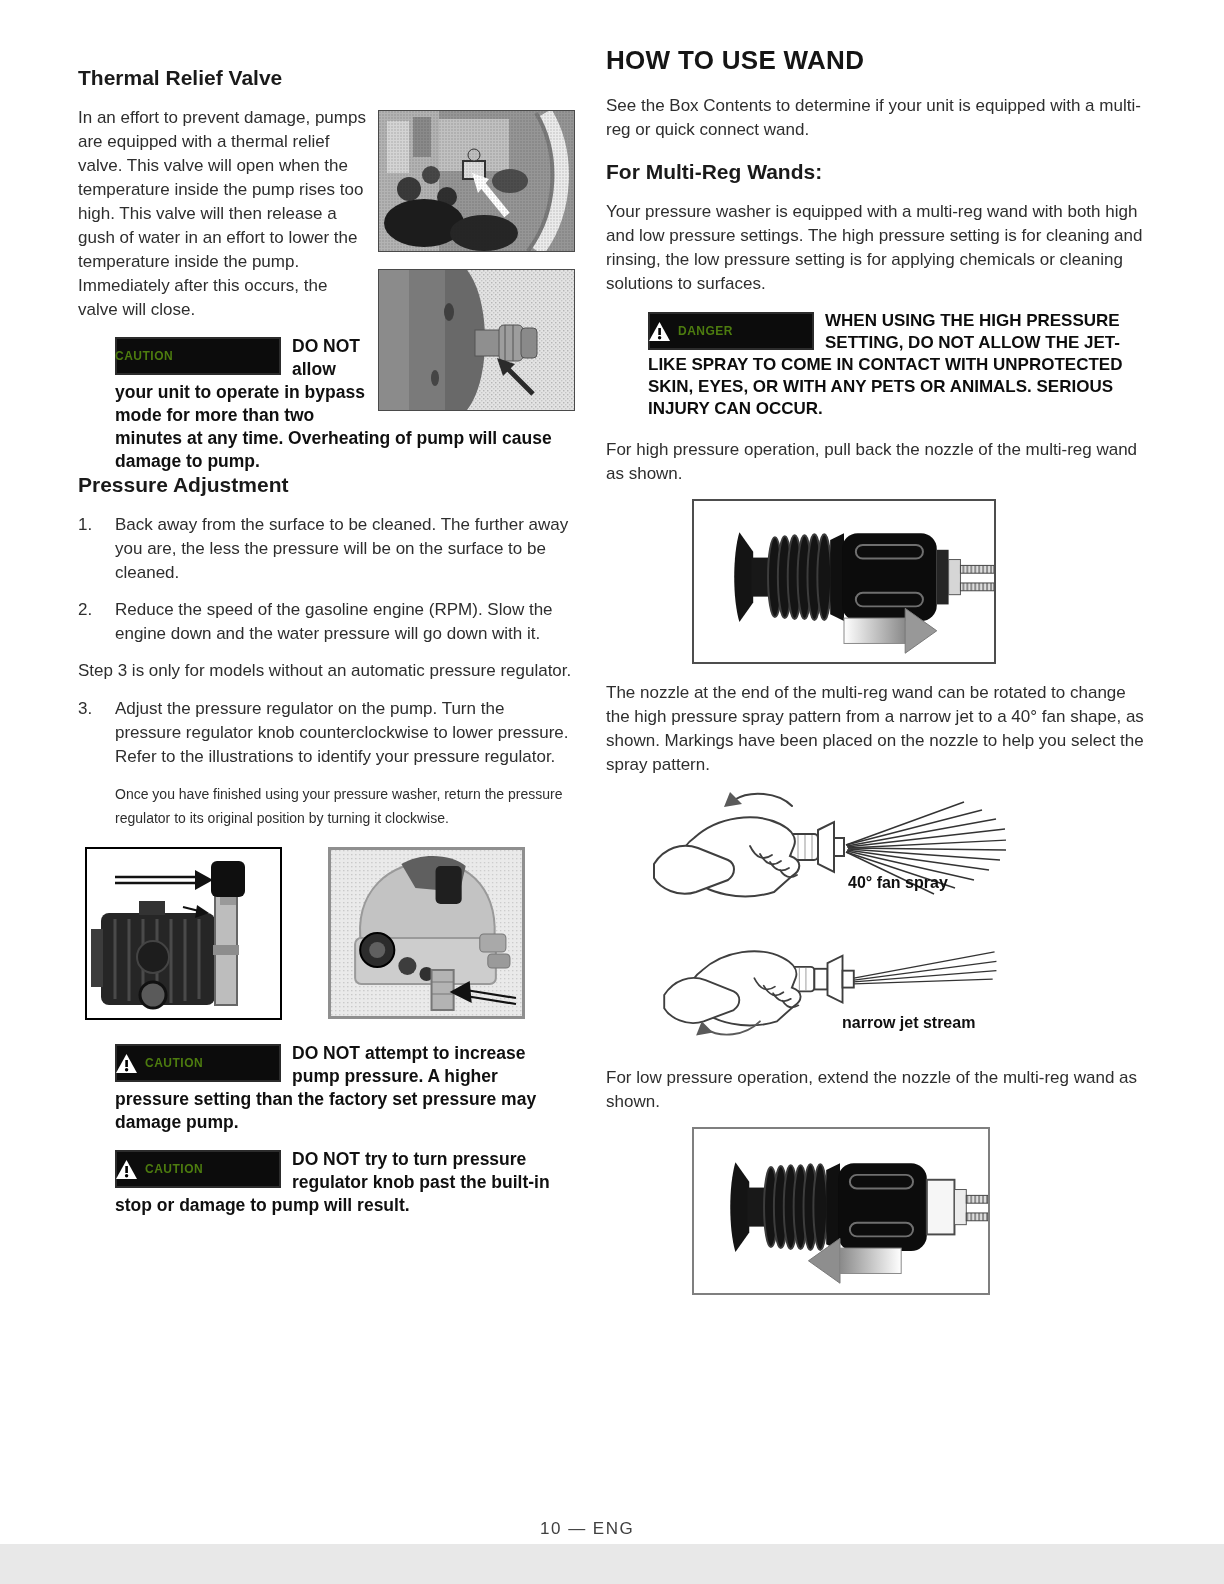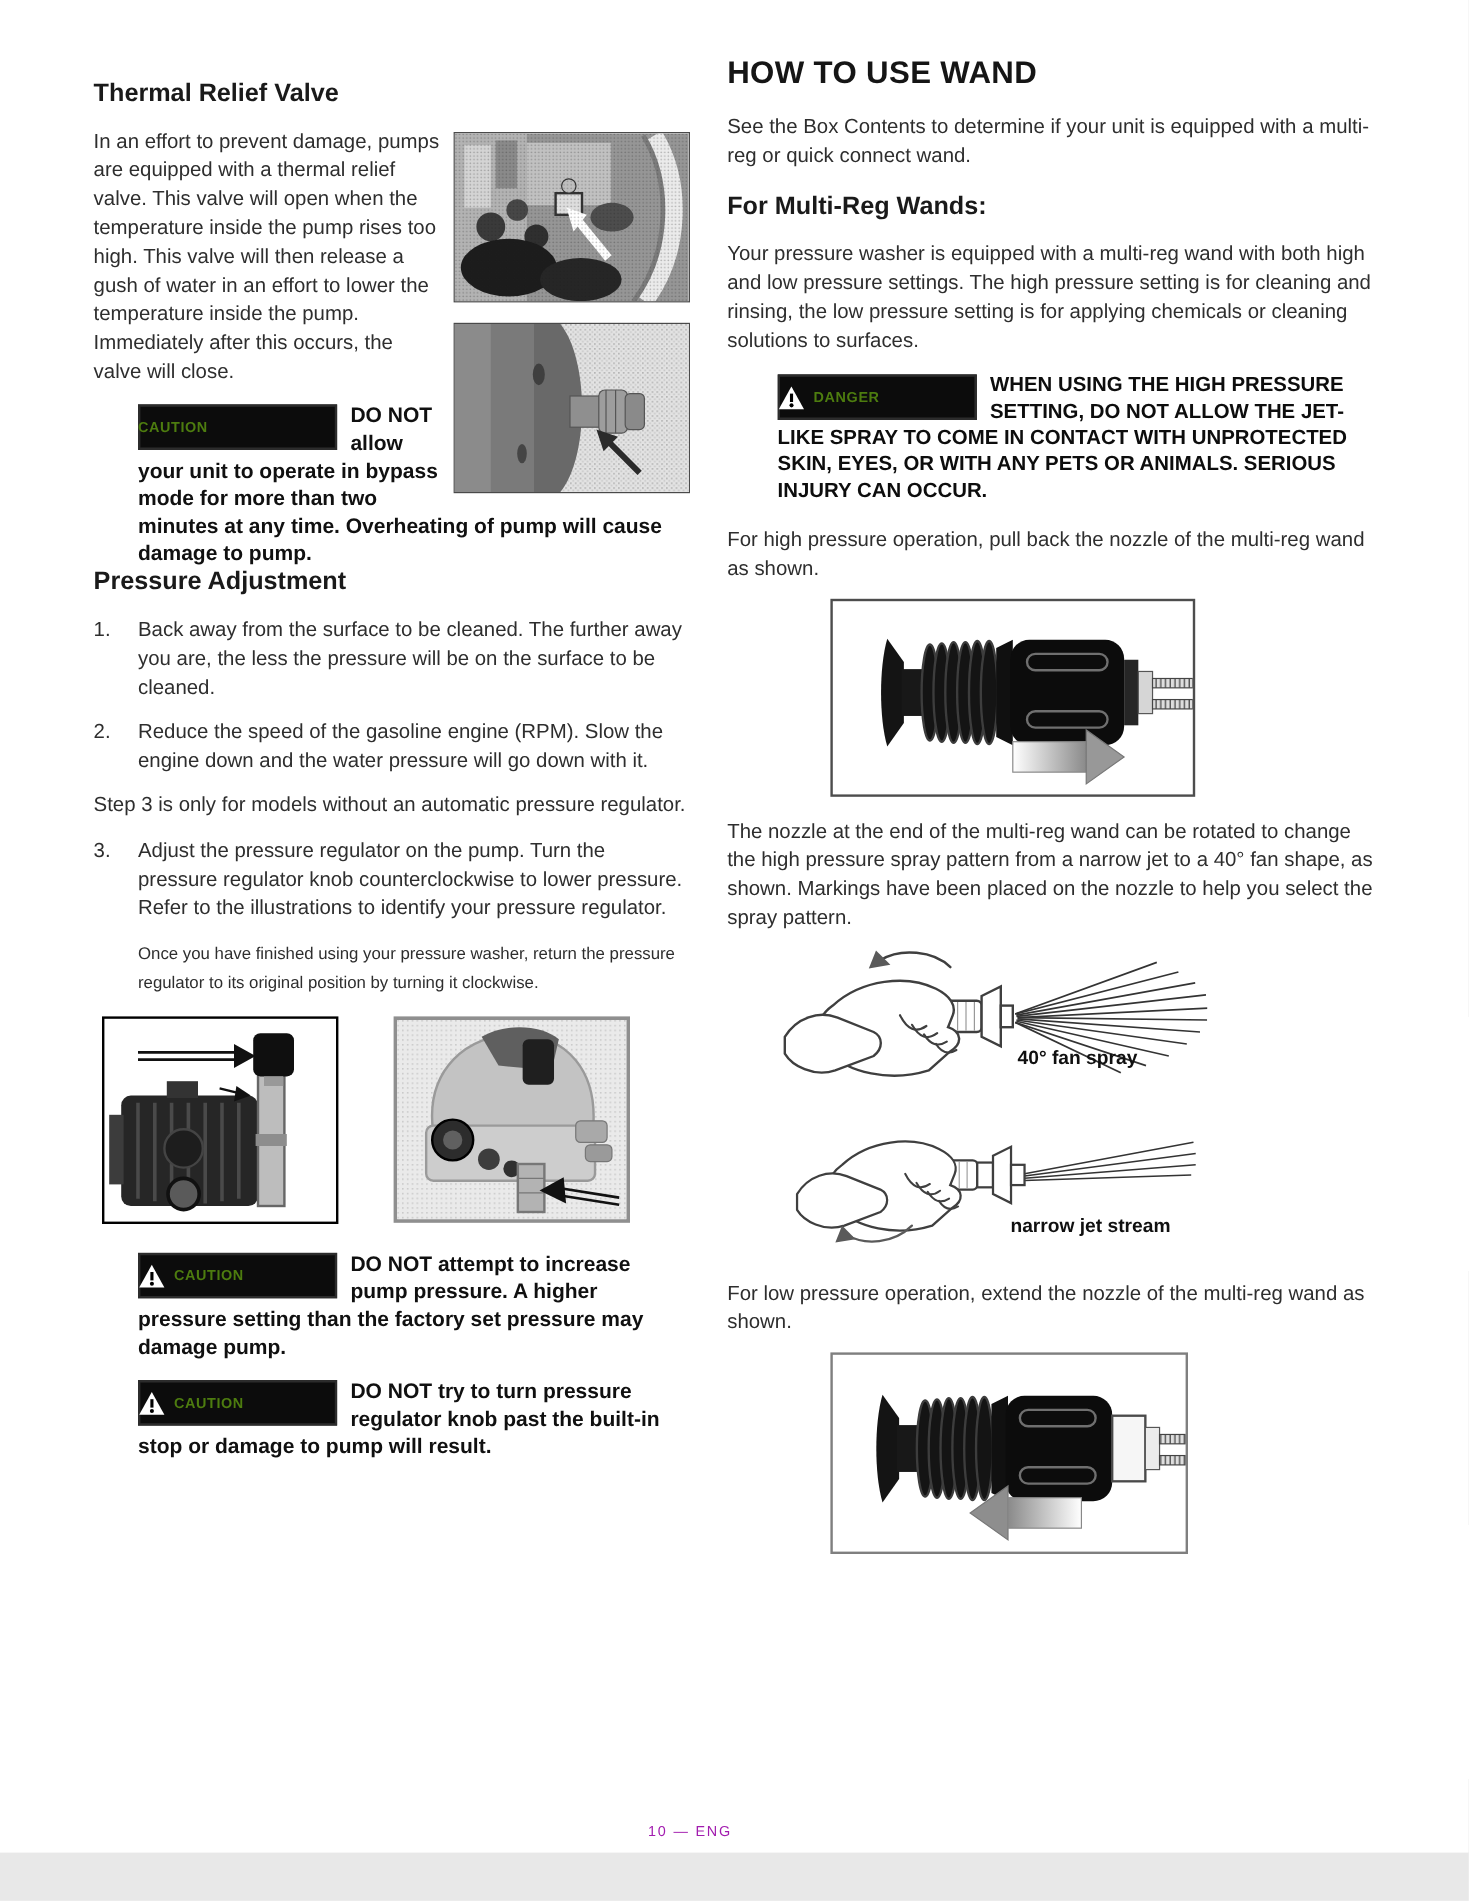--- a/index.html
+++ b/index.html
@@ -48,21 +48,21 @@
   .wand-frame{width:304px; height:165px; border:2px solid #4d4d4d; box-sizing:border-box; margin:8px 0 17px 86px; background:#fff;}
   .wand-frame.low{border-color:#7f7f7f; height:168px; width:298px; margin-bottom:0;}
   .wand-frame svg{display:block; width:100%; height:100%;}
 
   .hands-fig{position:relative; width:400px; height:122px; margin:2px 0 0 28px;}
   .hands-fig svg{display:block; width:372px; height:122px;}
   .fig-label{position:absolute; font-weight:bold; font-size:16px; color:#101010; white-space:nowrap;}
   .fan-label{left:214px; top:84px;}
   .jet-label{left:208px; top:94px;}
 
-  .footer{position:absolute; left:540px; top:1519px; font-size:12px; color:#a21caf; letter-spacing:1.5px;}
+  .footer{position:absolute; left:540px; top:1519px; font-size:17px; color:#404040; letter-spacing:1.5px;}
   .blue-line{position:absolute; left:127px; top:1571px; width:143px; height:3px; background:#000ac0;}
 </style>
 </head>
 <body>
 
 <div class="page">
 
   <div class="col-left">
 
     <h2 class="sec-head">Thermal Relief Valve</h2>

